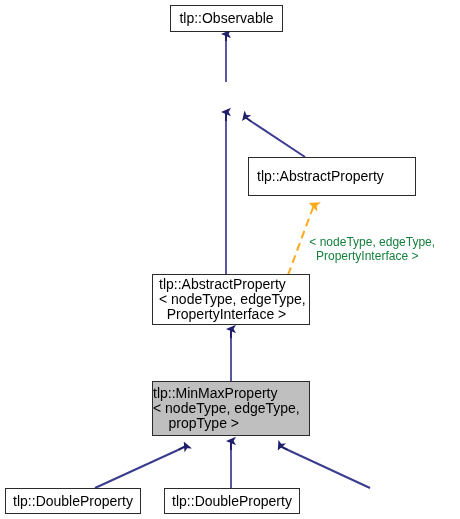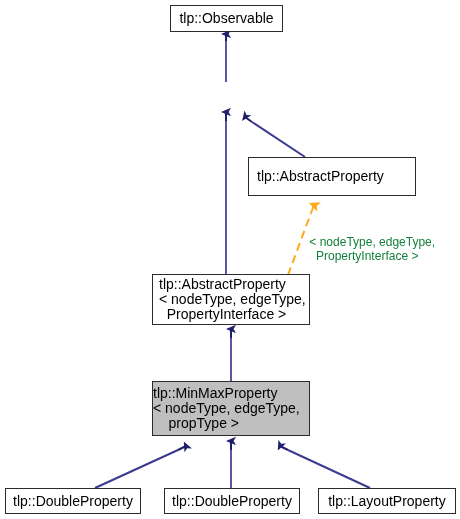--- a/index.html
+++ b/index.html
@@ -137,22 +137,19 @@
   </div>
 
   <div class="node" style="left:5px; top:488px; width:136px; height:26px;">
     <span class="line">tlp::DoubleProperty</span>
   </div>
 
   <div class="node" style="left:164px; top:488px; width:136px; height:26px;">
     <span class="line">tlp::DoubleProperty</span>
   </div>
 
-  <div class="node" style="left:318px; top:488px; width:138px; height:26px;">
-    <span class="line">tlp::LayoutProperty</span>
-  </div>
 
   <div class="edge-label" style="left:296px; top:221px;">
     <span class="line">&lt; nodeType, edgeType,</span>
     <span class="line">  PropertyInterface &gt;</span>
   </div>
 
 </div>
 
 </body></html>

